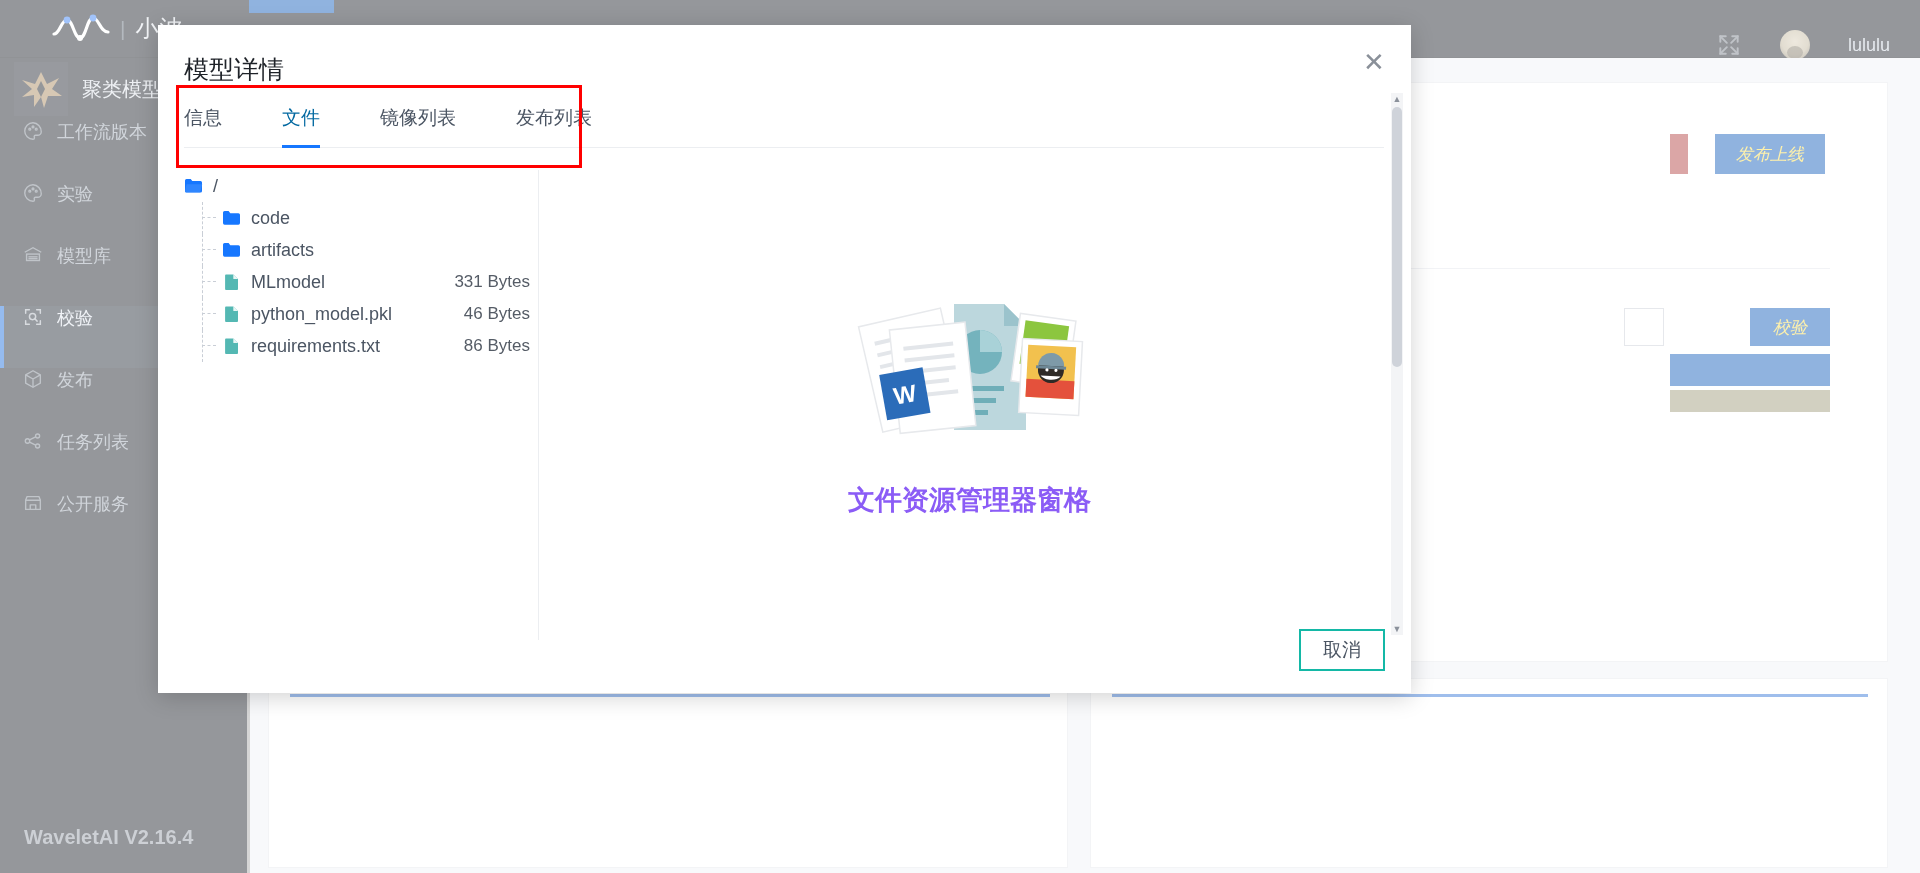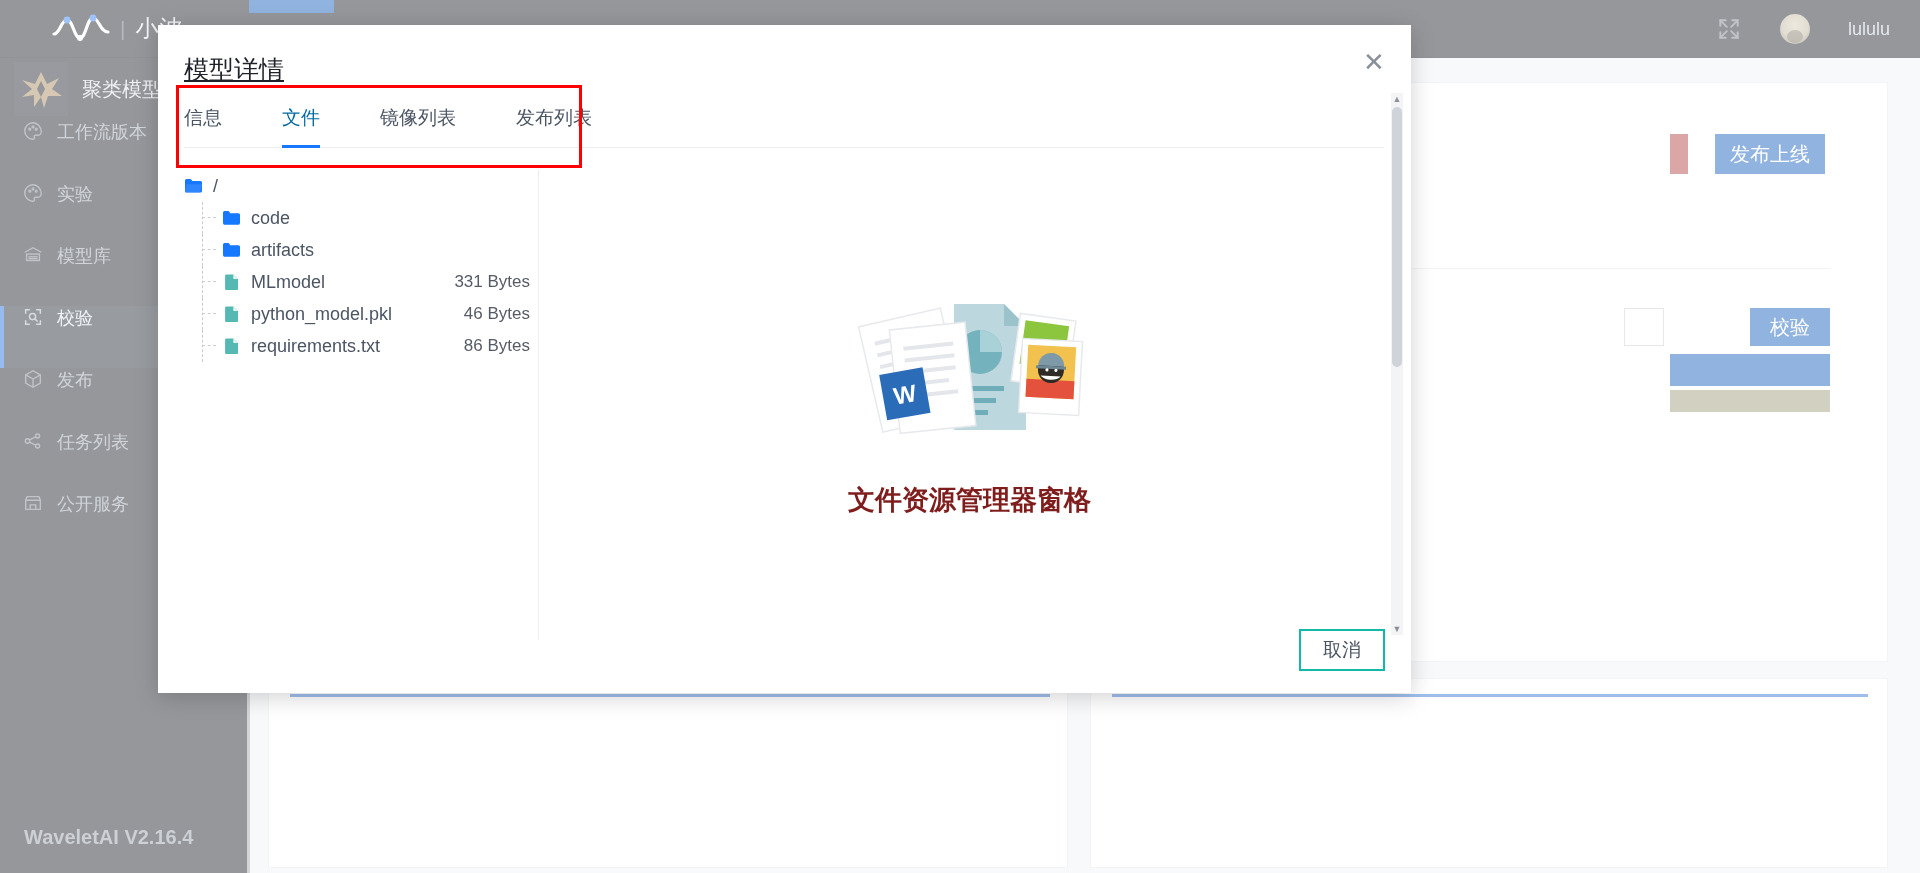--- a/index.html
+++ b/index.html
@@ -22,21 +22,21 @@
   .brand-logo svg { display: block; }
   .brand-divider { color: #5a6472; font-size: 21px; font-weight: 300; }
   .brand-name { color: #e4e8ef; font-size: 23px; letter-spacing: 1px; }
 
   .topbar-tab-active {
     position: absolute; left: 249px; top: 0; width: 85px; height: 13px;
     background: #0b57b8;
   }
 
   .topbar-right {
-    position: absolute; right: 30px; top: 0; height: 58px;
+    position: absolute; right: 30px; top: 16px; height: 58px;
     display: flex; align-items: center; gap: 38px;
   }
   .icon-expand { width: 26px; height: 26px; opacity: .62; }
   .avatar {
     width: 30px; height: 30px; border-radius: 50%;
     background: radial-gradient(circle at 50% 38%, #d8cdb6 0%, #bfb49a 55%, #6d6452 100%);
     position: relative; overflow: hidden;
   }
   .avatar::after {
     content: ""; position: absolute; left: 7px; top: 16px; width: 16px; height: 13px;
@@ -79,42 +79,42 @@
   
   .content { position: absolute; left: 250px; top: 58px; right: 0; bottom: 0; background: #f0f2f5; }
   .panel-card {
     position: absolute; background: #fff; border: 1px solid #e4e7ec;
   }
   .card-a { left: 18px; top: 24px; width: 1620px; height: 580px; }
   .card-b { left: 18px; top: 620px; width: 800px; height: 190px; }
   .card-c { left: 840px; top: 620px; width: 798px; height: 190px; }
 
   .mini-btn {
-    position: absolute; background: #0b57b8; color: #ffffff;
-    font-size: 20px; display: flex; align-items: center; justify-content: center;
+    position: absolute; background: #0b57b8; color: #fde047;
+    font-size: 17px; display: flex; align-items: center; justify-content: center; font-style: italic;
   }
   .btn-publish { left: 1465px; top: 76px; width: 110px; height: 40px; }
   .btn-verify  { left: 1500px; top: 250px; width: 80px; height: 38px; }
   .bar-red  { position: absolute; left: 1420px; top: 76px; width: 18px; height: 40px; background: #b03a3a; }
   .bar-blue { position: absolute; left: 1420px; top: 296px; width: 160px; height: 32px; background: #0b57b8; }
   .bar-olive{ position: absolute; left: 1420px; top: 332px; width: 160px; height: 22px; background: #9c9777; }
   .field-box{ position: absolute; left: 1374px; top: 250px; width: 40px; height: 38px; border: 1px solid #c8ccd4; }
   .rule-line{ position: absolute; left: 1100px; top: 210px; width: 480px; height: 1px; background: #e2e5ea; }
   .tbl-head { position: absolute; left: 40px; top: 636px; width: 760px; height: 3px; background: #2b6fd6; }
   .tbl-head2{ position: absolute; left: 862px; top: 636px; width: 756px; height: 3px; background: #2b6fd6; }
 
   
   .overlay { position: absolute; inset: 0; background: rgba(255,255,255,0.55); }
   .modal {
     position: absolute; left: 158px; top: 25px; width: 1253px; height: 668px;
     background: #fff; box-shadow: 0 4px 22px rgba(0,0,0,.18);
   }
   .modal-title {
     position: absolute; left: 26px; top: 28px;
-    font-size: 25px; color: #1f2329; text-decoration: underline;
+    font-size: 25px; color: #1f2329;
   }
   .modal-close {
     position: absolute; right: 22px; top: 22px; width: 30px; height: 30px;
     display: flex; align-items: center; justify-content: center;
     color: #8a9099; font-size: 26px; cursor: pointer; font-weight: 300;
   }
 
   .tabs-highlight {
     position: absolute; left: 18px; top: 60px; width: 406px; height: 83px;
     border: 3px solid #ff0000; pointer-events: none; z-index: 5;
@@ -155,21 +155,21 @@
   .ico-folder, .ico-file { width: 20px; height: 18px; flex: none; margin-right: 9px; }
   .tree-label { flex: 1; }
   .tree-size { font-size: 17px; color: #555c66; padding-right: 8px; white-space: nowrap; }
 
   
   .empty-wrap {
     position: absolute; left: 400px; top: 150px; right: 30px; height: 460px;
     display: flex; flex-direction: column; align-items: center; justify-content: center;
     gap: 36px;
   }
-  .empty-caption { font-size: 27px; color: #7f1d1d; font-weight: bold; }
+  .empty-caption { font-size: 27px; color: #8b5cf6; font-weight: bold; }
 
   
   .vscroll {
     position: absolute; right: 8px; top: 68px; width: 12px; height: 542px;
     background: #f3f4f6;
   }
   .vscroll .arrow-t, .vscroll .arrow-b {
     position: absolute; left: 0; width: 12px; height: 12px;
     display: flex; align-items: center; justify-content: center;
     color: #8b919b; font-size: 9px;

